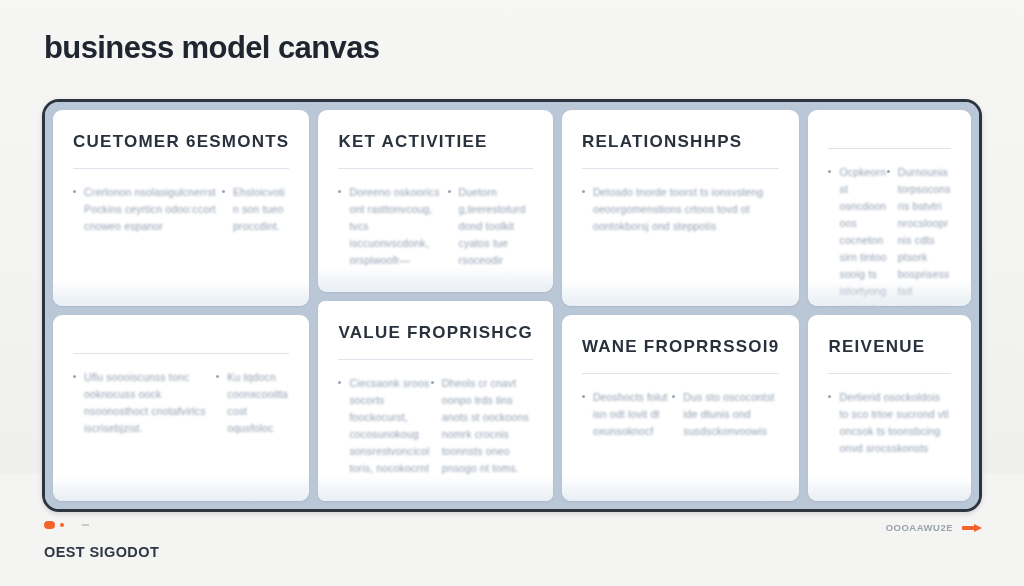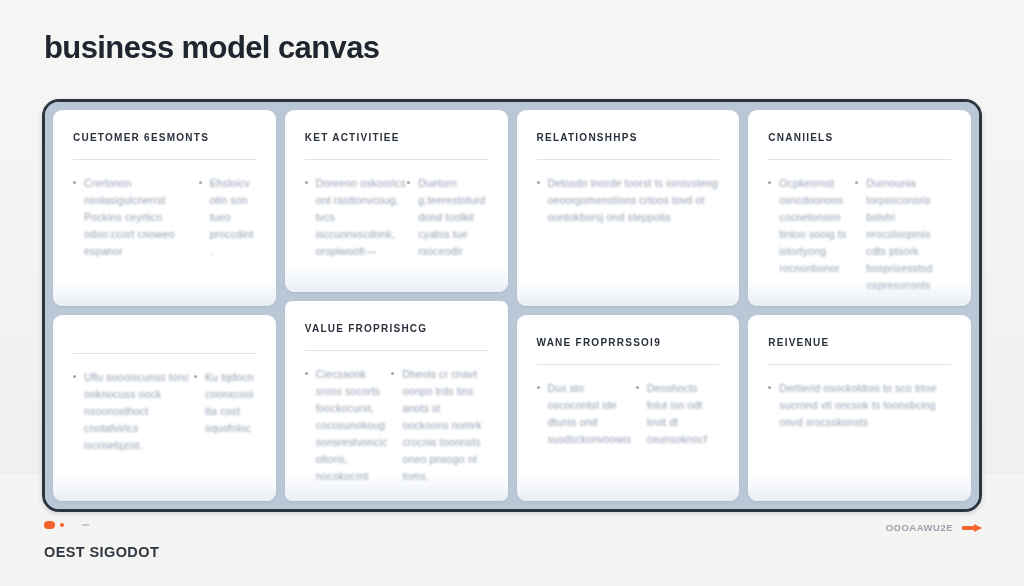--- a/index.html
+++ b/index.html
@@ -88,21 +88,21 @@
     
     content: "";
     position: absolute;
     left: 0; right: 0; bottom: 0;
     height: 26px;
     background: linear-gradient(180deg, rgba(232,238,244,0) 0%, rgba(225,233,241,0.75) 100%);
     pointer-events: none;
   }
 
   .card-header {
-    font-size: 10px;
+    font-size: 17px;
     font-weight: 700;
     letter-spacing: 1.25px;
     color: #29313d;
     text-transform: uppercase;
     white-space: nowrap;
     
     filter: blur(0.45px);
   }
 
   .card-divider {
@@ -327,33 +327,32 @@
             </div>
           </div>
         </div>
 
         <div class="card">
           <div class="card-header">WANE FROPRRSSOI9</div>
           <div class="card-divider"></div>
           <div class="bullets">
             <div class="bullet">
               <span class="bullet-dot"></span>
+              <span class="bullet-text">Deoshocts folut isn odt lovit dt oxunsoknocf</span>
+            </div>
+            <div class="bullet">
+              <span class="bullet-dot"></span>
               <span class="bullet-text">Dus sto oscocontst ide dtunis ond susdsckonvoowis</span>
             </div>
-            <div class="bullet">
-              <span class="bullet-dot"></span>
-              <span class="bullet-text">Deoshocts folut isn odt lovit dt oxunsoknocf</span>
-            </div>
           </div>
         </div>
       </div>
 
       <div class="col col-4">
         <div class="card">
-          <div class="card-header">CNANIIELS</div>
           <div class="card-divider"></div>
           <div class="bullets">
             <div class="bullet">
               <span class="bullet-dot"></span>
               <span class="bullet-text">Ocpkeornst osncdoonoos cocnetonsirn tintoo sooig ts istortyong rocnonbonor</span>
             </div>
             <div class="bullet">
               <span class="bullet-dot"></span>
               <span class="bullet-text">Durnounia torpsoconsris bstvtri nrocslooprnis cdts ptsork bosprisesstsd oxpresonsnts</span>
             </div>

